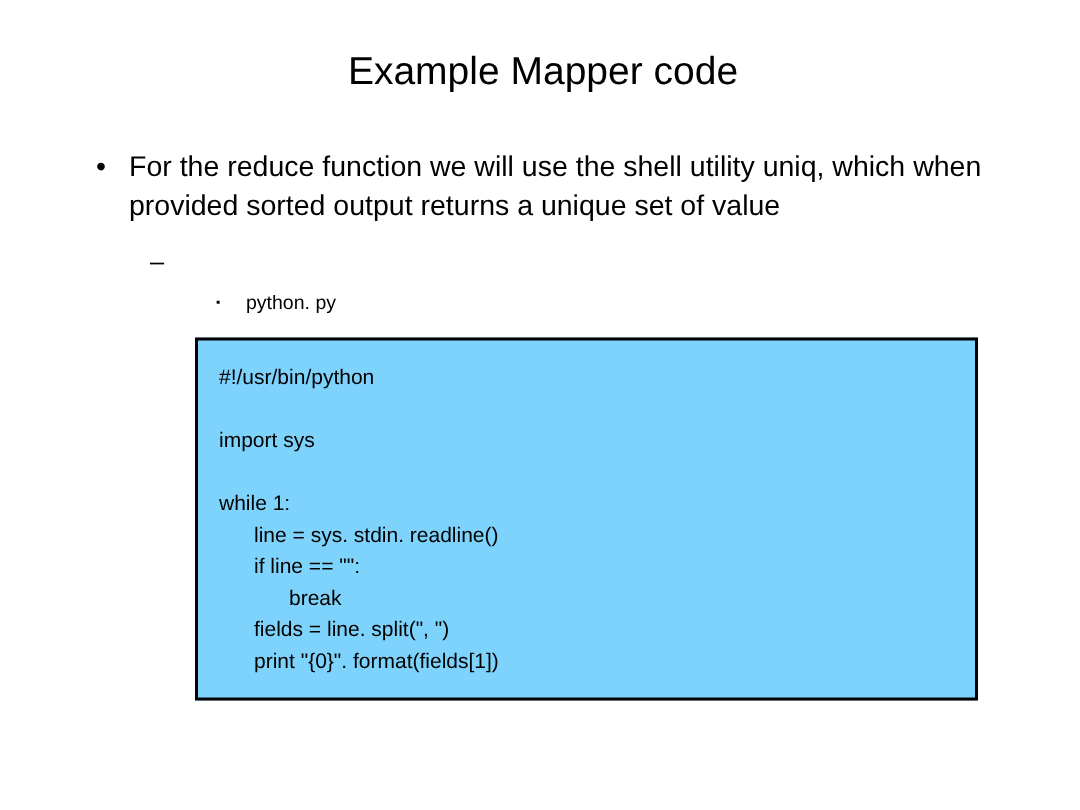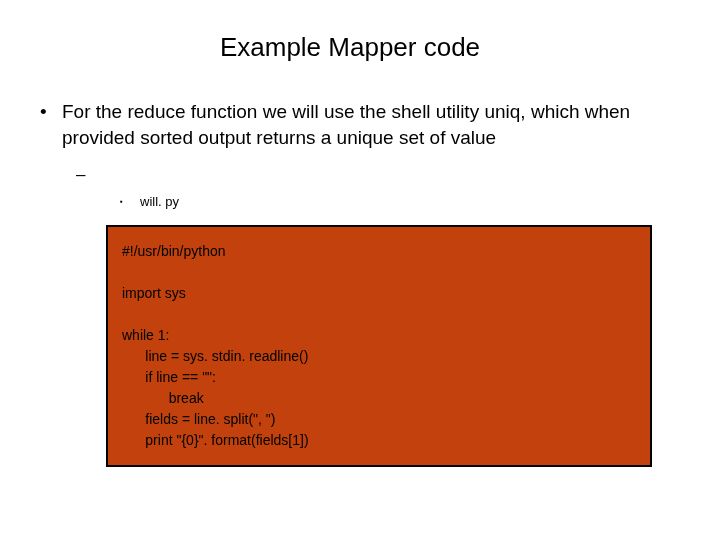--- a/index.html
+++ b/index.html
@@ -8,21 +8,21 @@
     height: 540px;
     background: #ffffff;
     font-family: "Segoe UI", "Malgun Gothic", Arial, sans-serif;
     color: #000;
     position: relative;
     overflow: hidden;
   }
   .slide {
     width: 100%;
     height: 100%;
-    padding: 24px 48px 24px 28px;
+    padding: 24px 48px 24px 52px;
   }
   .title {
     text-align: center;
     font-size: 26px;
     font-weight: 400;
     margin-top: 8px;
     margin-bottom: 36px;
   }
   .bullet-l1 {
     display: flex;
@@ -57,21 +57,21 @@
   }
   .bullet-l3 .sq {
     width: 20px;
     flex: 0 0 20px;
     font-size: 8px;
     padding-top: 3px;
   }
   .codebox {
     margin-left: 78px;
     margin-right: 20px;
-    background: #c2410c;
+    background: #7dd3fc;
     border: 2px solid #000;
     padding: 14px 14px 14px 14px;
     font-size: 14px;
     line-height: 1.5;
     font-family: "Segoe UI", "Malgun Gothic", Arial, sans-serif;
     white-space: pre;
   }
 </style>
 </head>
 <body>
@@ -84,21 +84,21 @@
     <span class="dot">•</span>
     <span>For the reduce function we will use the shell utility uniq, which when provided sorted output returns a unique set of value</span>
   </div>
 
   <div class="bullet-l2">
     <span class="dash">–</span>
   </div>
 
   <div class="bullet-l3">
     <span class="sq">▪</span>
-    <span>will. py</span>
+    <span>python. py</span>
   </div>
 
   <div class="codebox">#!/usr/bin/python
 
 import sys
 
 while 1:
       line = sys. stdin. readline()
       if line == "":
             break

